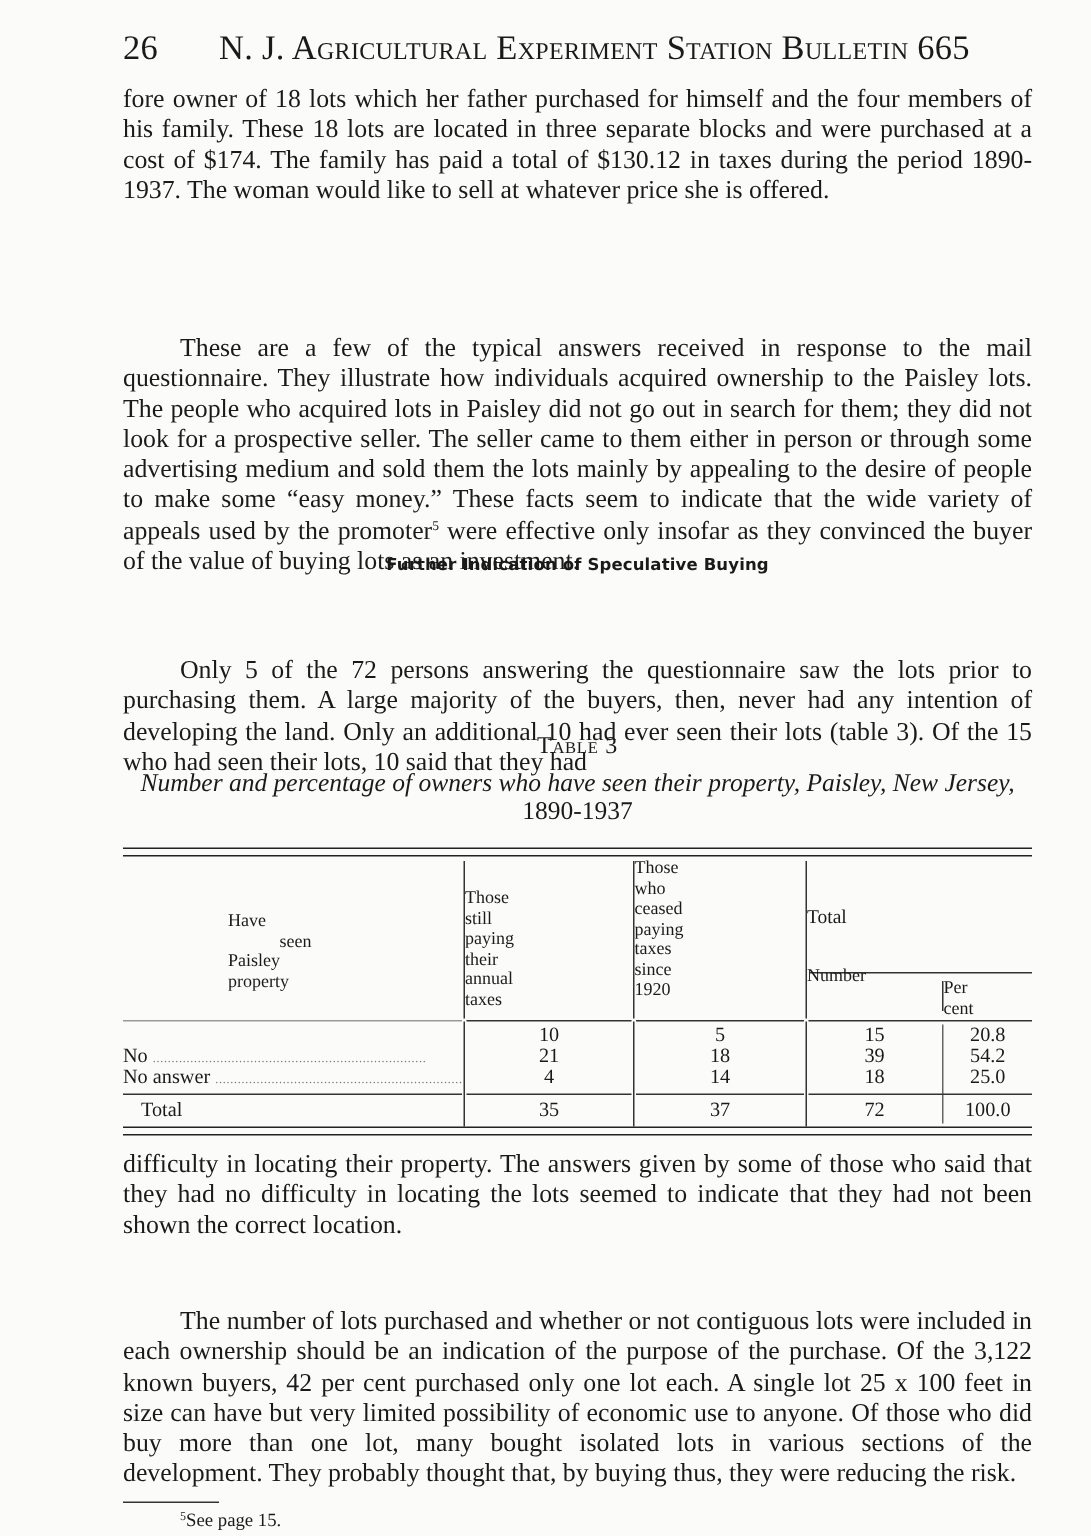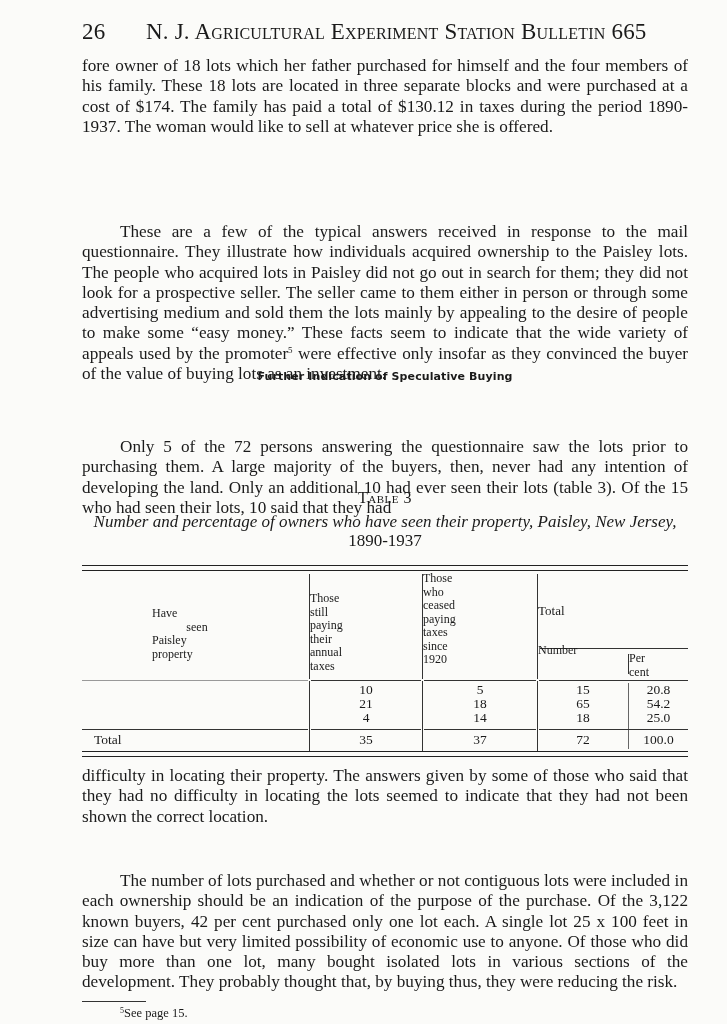--- a/index.html
+++ b/index.html
@@ -131,26 +131,28 @@
     <div class="vline" style="left:455px; top:681px; height:70px;"></div>
     <div class="vline" style="left:546px; top:683px; height:66px; background:#666;"></div>
 
     <div class="row" style="top:683px;">
       <span class="c" style="left:228px; width:112px;">10</span>
       <span class="c" style="left:341px; width:114px;">5</span>
       <span class="c" style="left:456px; width:90px;">15</span>
       <span class="c" style="left:547px; width:59px;">20.8</span>
     </div>
     <div class="row" style="top:697px;">
+      <span class="stub"><span>No</span> <span class="dots">.........................................................................</span></span>
       <span class="c" style="left:228px; width:112px;">21</span>
       <span class="c" style="left:341px; width:114px;">18</span>
-      <span class="c" style="left:456px; width:90px;">65</span>
+      <span class="c" style="left:456px; width:90px;">39</span>
       <span class="c" style="left:547px; width:59px;">54.2</span>
     </div>
     <div class="row" style="top:711px;">
+      <span class="stub"><span>No answer</span> <span class="dots">..................................................................</span></span>
       <span class="c" style="left:228px; width:112px;">4</span>
       <span class="c" style="left:341px; width:114px;">14</span>
       <span class="c" style="left:456px; width:90px;">18</span>
       <span class="c" style="left:547px; width:59px;">25.0</span>
     </div>
 
     <div class="hline" style="left:0; top:729px; width:226px;"></div>
     <div class="hline" style="left:229px; top:729px; width:110px;"></div>
     <div class="hline" style="left:342px; top:729px; width:112px;"></div>
     <div class="hline" style="left:457px; top:729px; width:149px;"></div>

